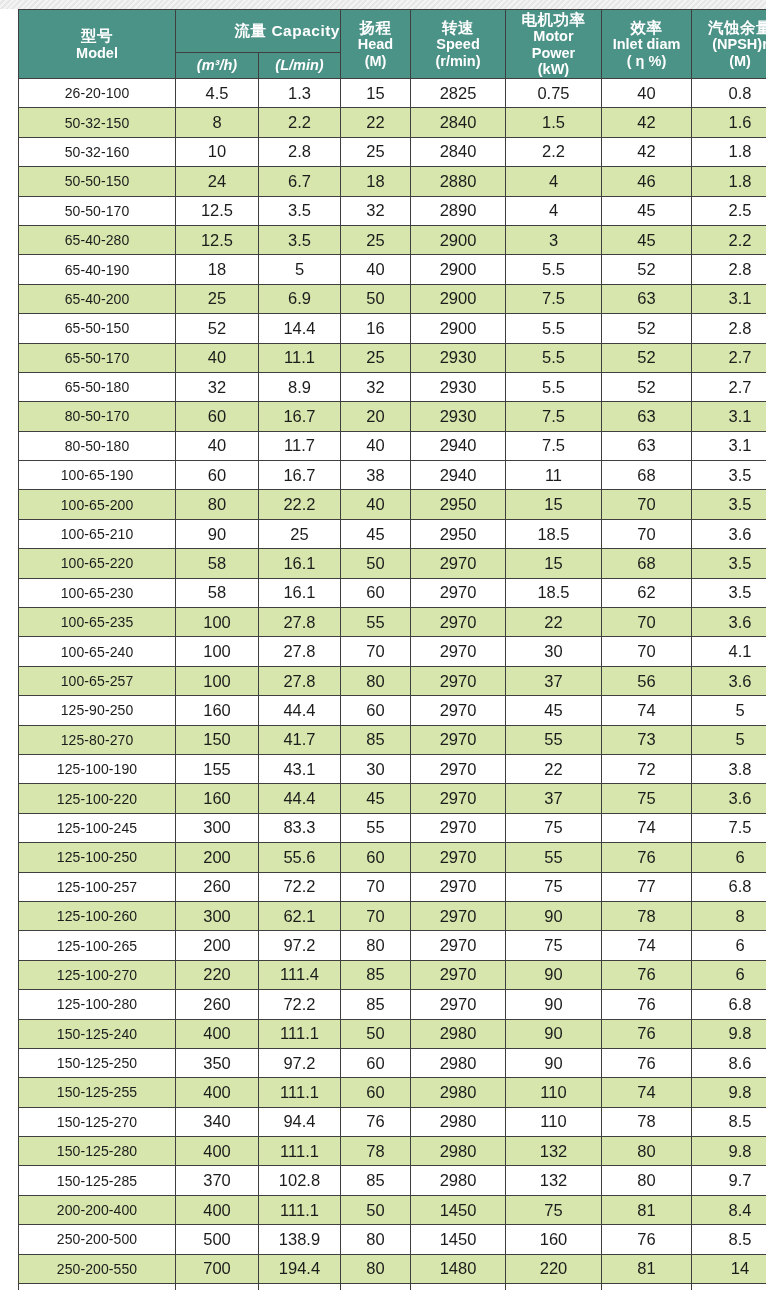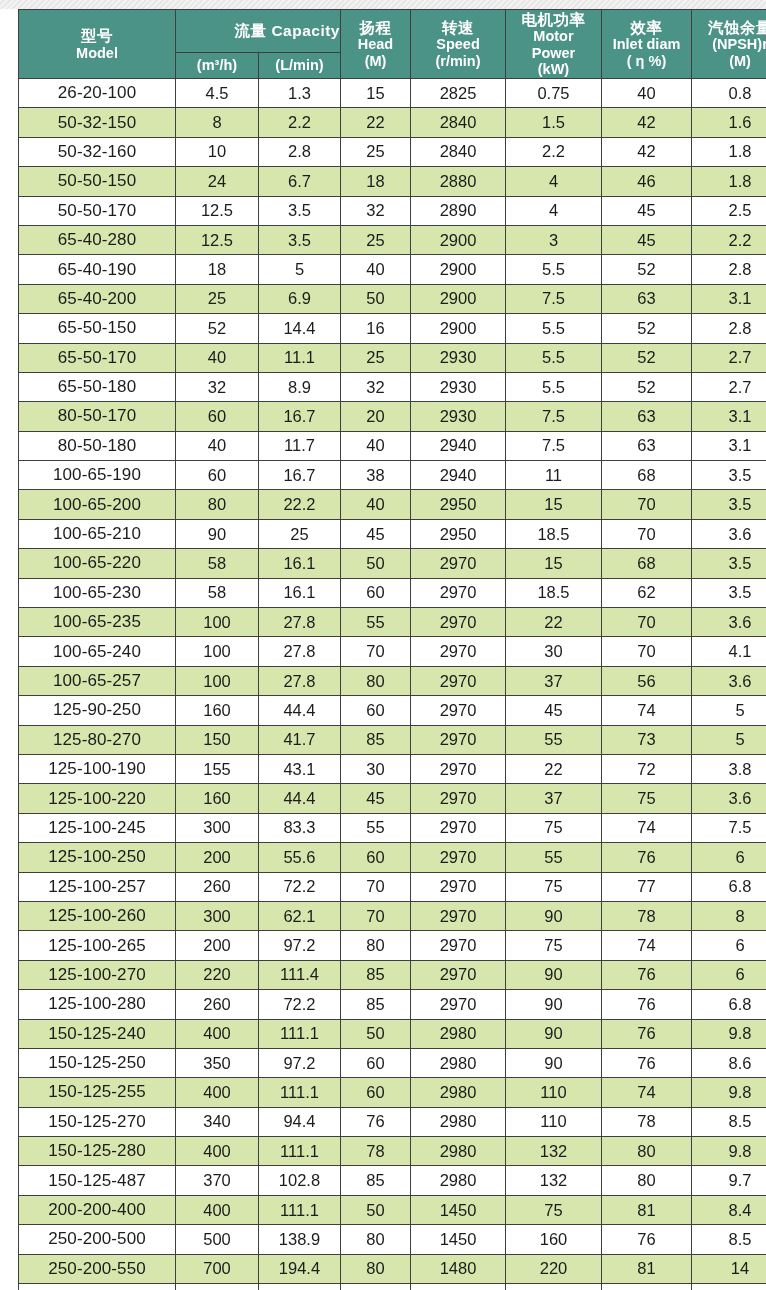--- a/index.html
+++ b/index.html
@@ -70,32 +70,32 @@
     font-weight: bold;
     letter-spacing: 0px;
   }
   thead th .en2 {
     display: block;
     font-size: 14.5px;
     font-weight: bold;
   }
   thead th.h-model { height: 69px; margin-top: 37px; }
   thead th.h-cap-top { height: 33px; text-align: right; }
-  thead th.h-sub { height: 20px; }
+  thead th.h-sub { height: 20px; font-style: italic; }
   thead th.h-tall { height: 69px; }
 
   
   tbody td {
     height: 29.4px;
     font-size: 16.5px;
     color: #1c1c1c;
     font-weight: normal;
   }
   tbody td.model {
-    font-size: 17px;
+    font-size: 14px;
     letter-spacing: .1px;
   }
   tr.alt td { background: #d7e6ac; }
   tr.plain td { background: #ffffff; }
   
   col.c-model { width: 157px; }
   col.c-m3h   { width: 83px; }
   col.c-lmin  { width: 82px; }
   col.c-head  { width: 70px; }
   col.c-speed { width: 95px; }
@@ -532,21 +532,21 @@
             <td class="model">150-125-280</td>
             <td>400</td>
             <td>111.1</td>
             <td>78</td>
             <td>2980</td>
             <td>132</td>
             <td>80</td>
             <td>9.8</td>
           </tr>
           <tr class="plain">
-            <td class="model">150-125-487</td>
+            <td class="model">150-125-285</td>
             <td>370</td>
             <td>102.8</td>
             <td>85</td>
             <td>2980</td>
             <td>132</td>
             <td>80</td>
             <td>9.7</td>
           </tr>
           <tr class="alt">
             <td class="model">200-200-400</td>

